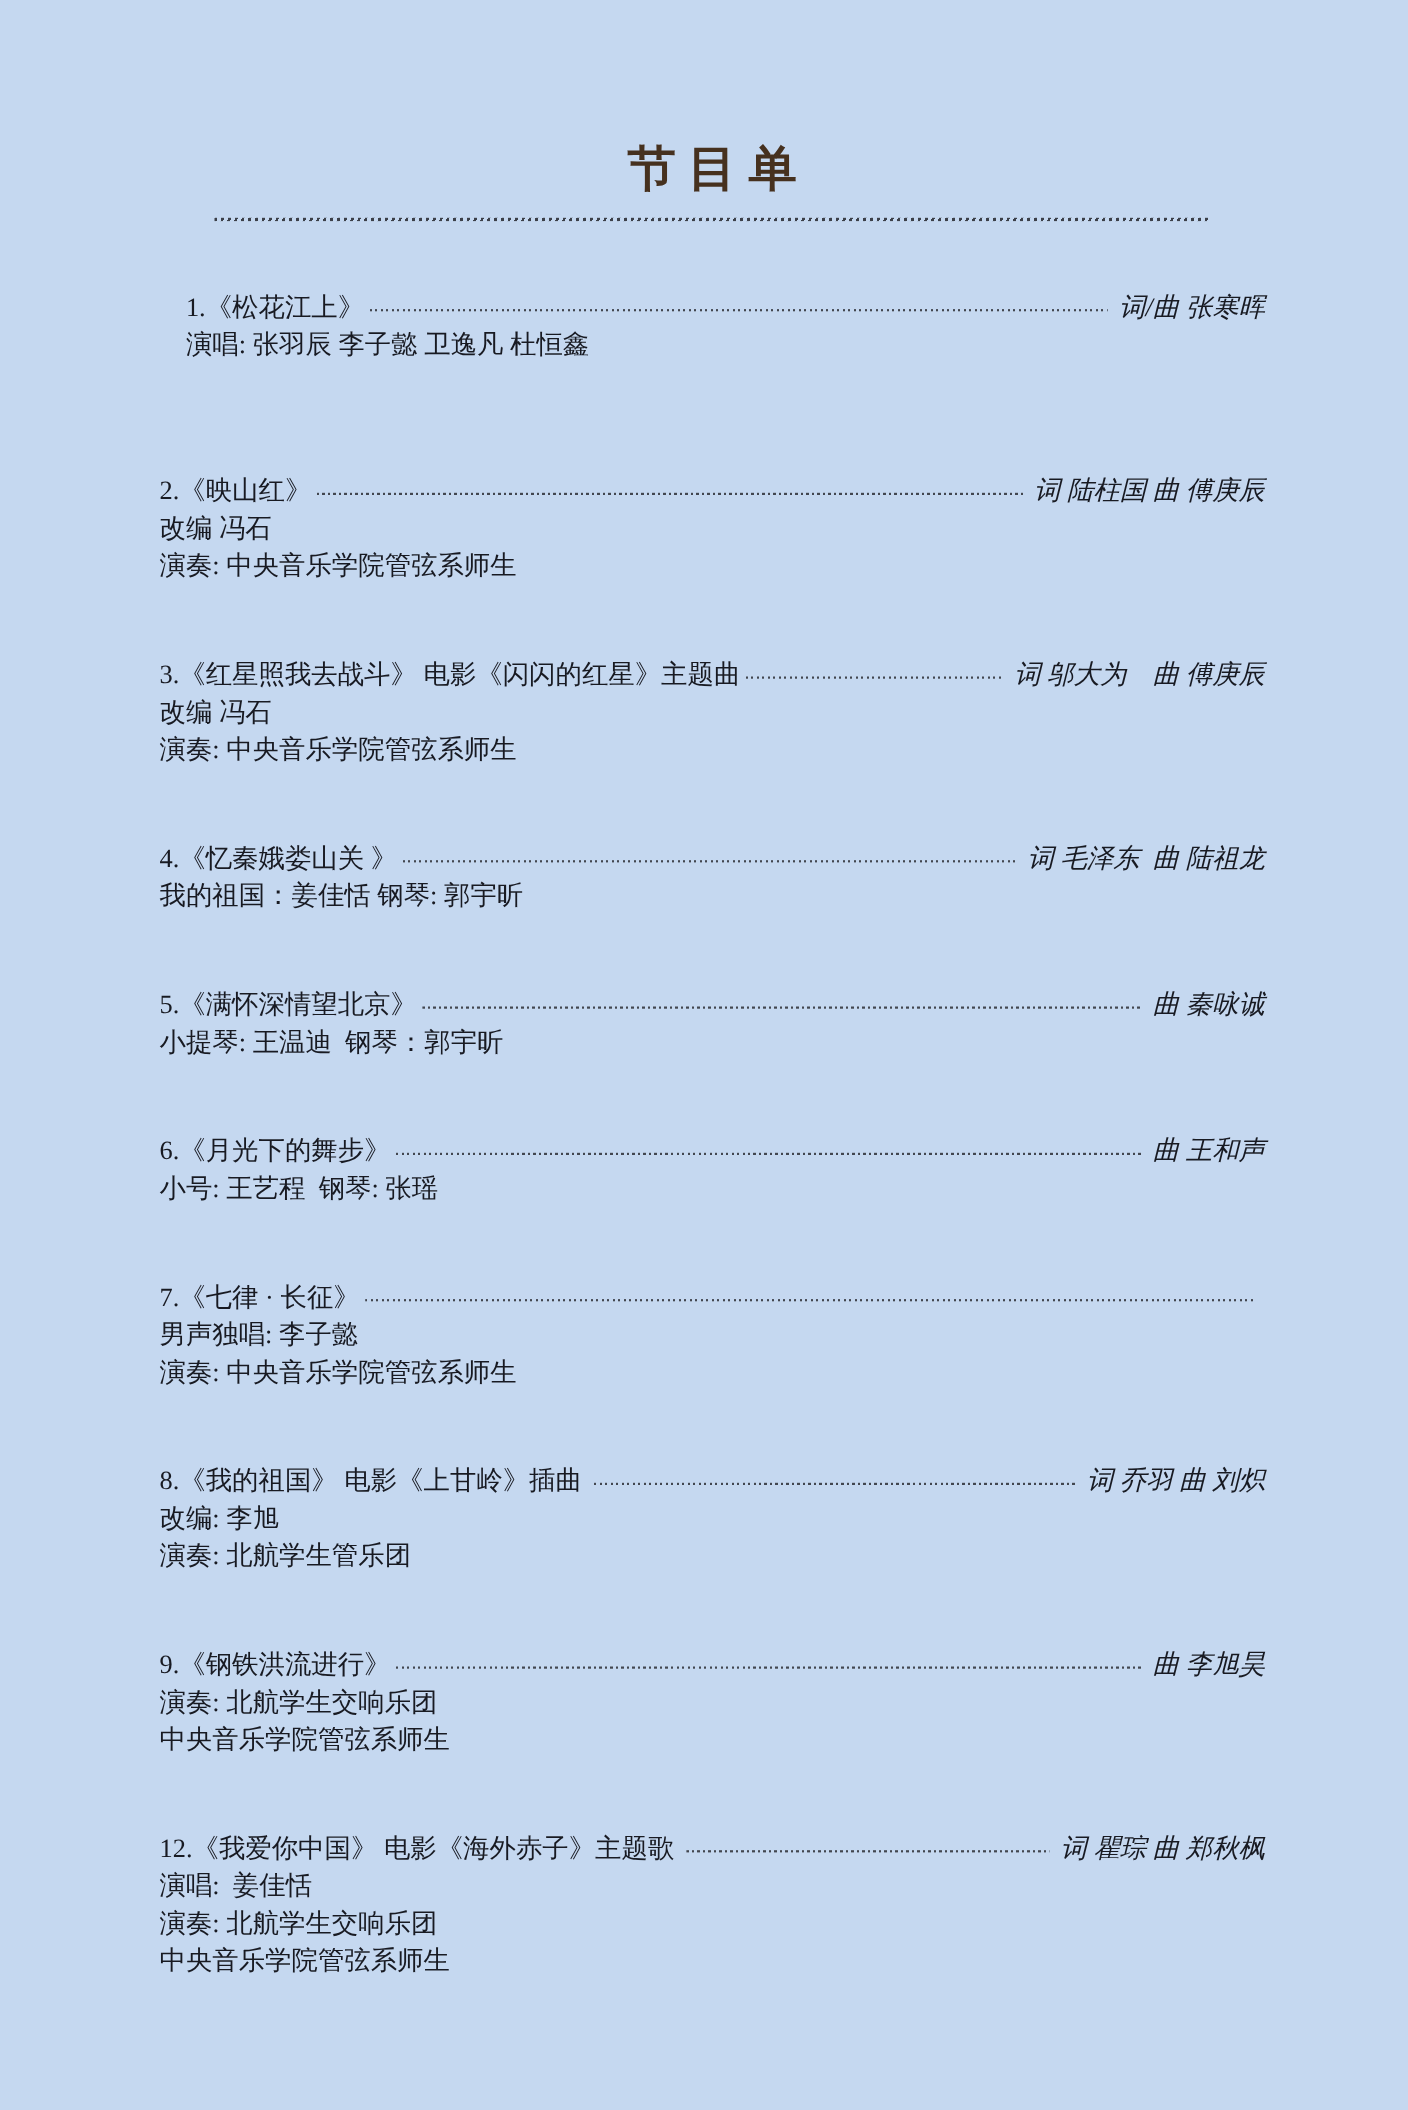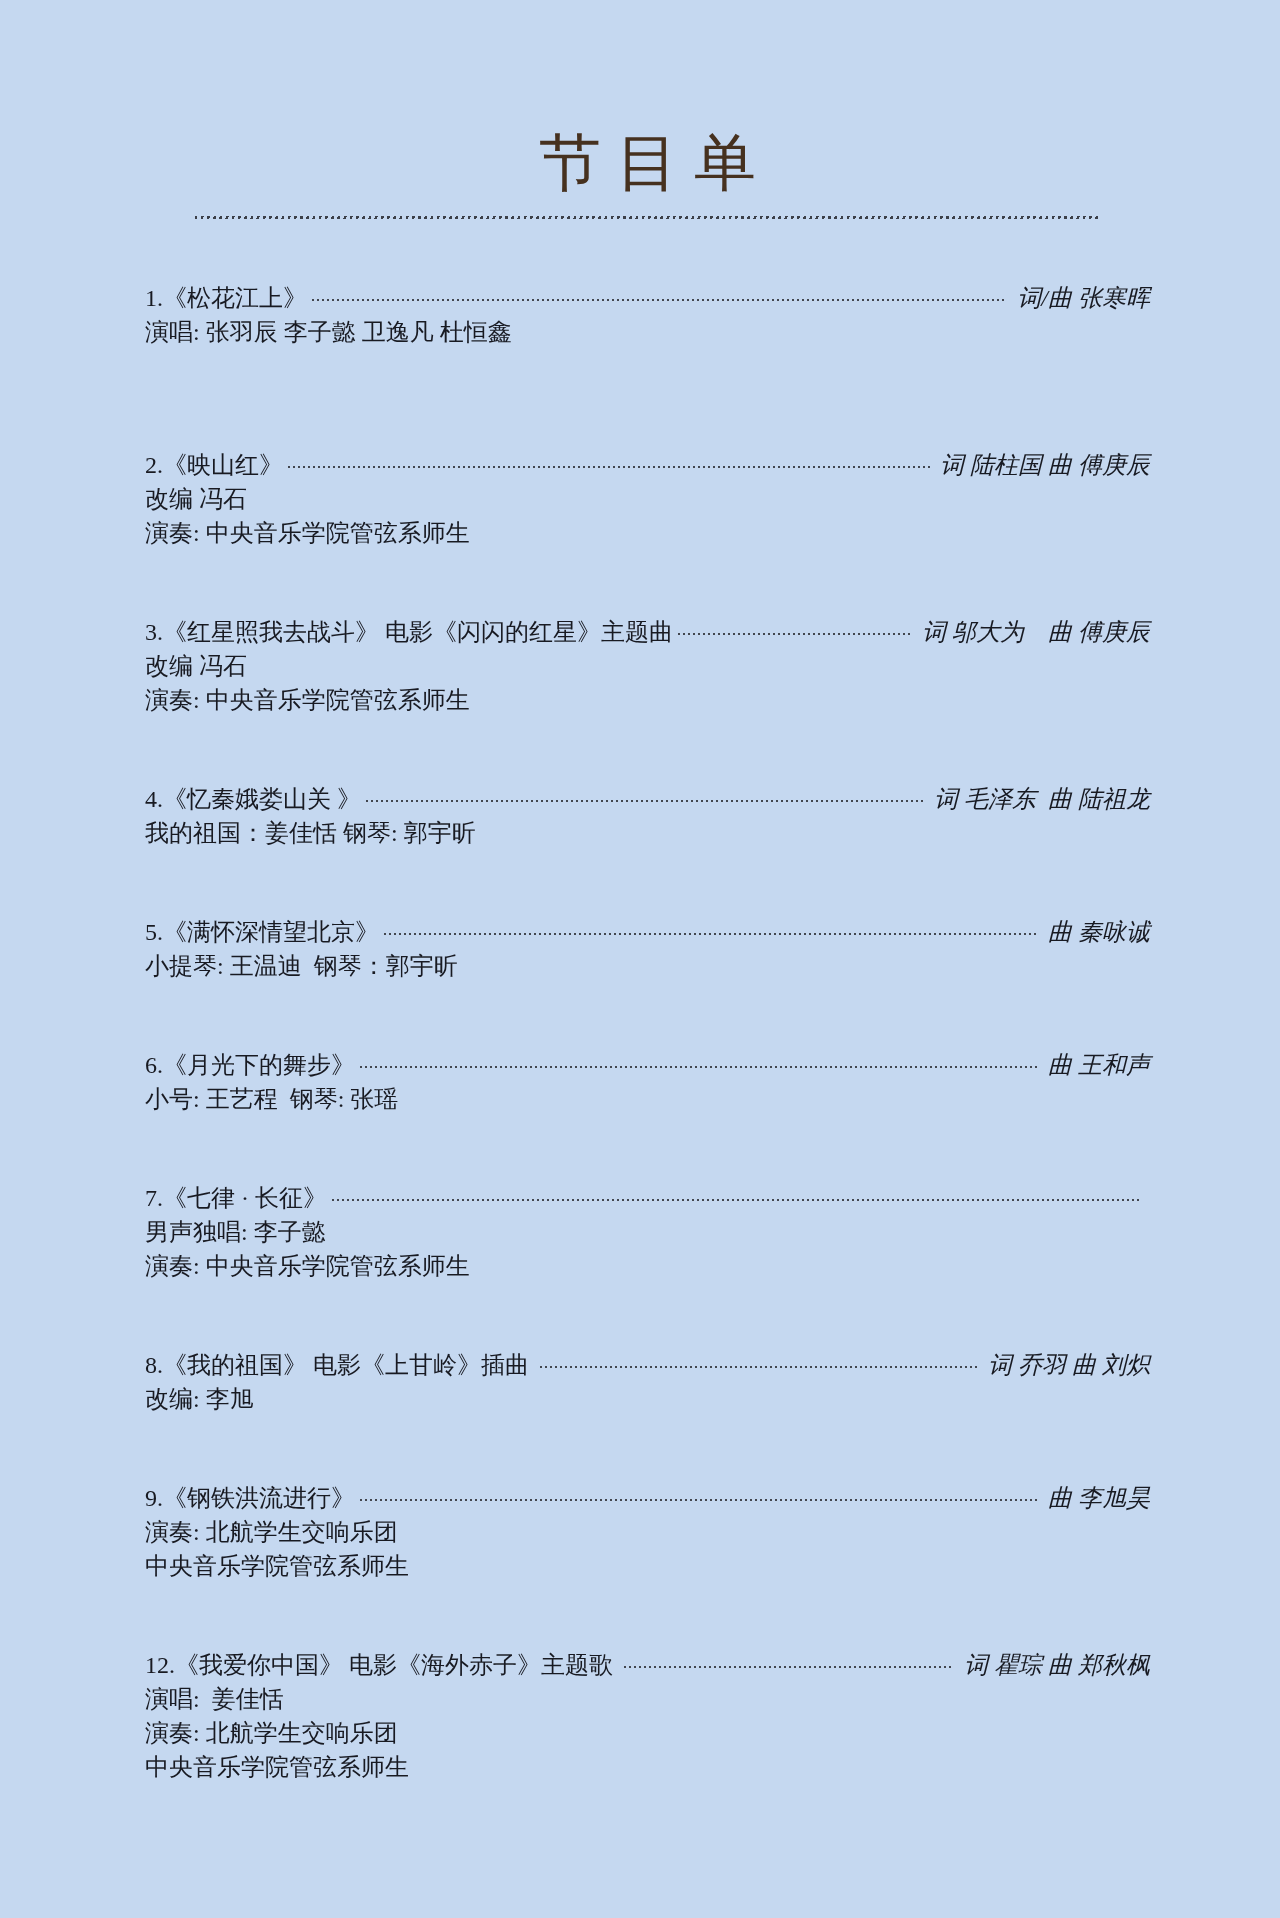--- a/index.html
+++ b/index.html
@@ -12,39 +12,39 @@
     overflow: hidden;
   }
   .page {
     box-sizing: border-box;
     width: 1280px;
     height: 1918px;
     padding: 132px 130px 0 145px;
   }
   .doc-title {
     text-align: center;
-    font-size: 62px;
+    font-size: 44px;
     line-height: 1;
-    font-weight: normal;
+    font-weight: bold;
     color: #46311f;
     white-space: pre;
   }
   .title-rule {
     width: 905px;
     height: 3px;
     margin: 22px auto 0;
     background-image: repeating-linear-gradient(105deg, #3c4049 0 2.5px, transparent 2.5px 6px);
   }
   .program-list { margin-top: 62px; }
   .program {
     font-size: 24px;
     line-height: 34px;
     margin-bottom: 65px;
   }
-  .program.gap-large { margin-bottom: 99px; }
+  .program.gap-large { margin-bottom: 99px; margin-left: 24px; }
   .program:last-child { margin-bottom: 0; }
   .head { display: flex; align-items: center; }
   .p-title { white-space: pre; }
   .leader {
     flex: 1 1 auto;
     height: 2px;
     margin: 0 10px 0 5px;
     transform: translateY(2px);
     background-image: repeating-linear-gradient(to right, #42464f 0 2px, transparent 2px 5px);
   }
@@ -126,20 +126,21 @@
       <div class="sub">演奏: 中央音乐学院管弦系师生</div>
     </div>
 
     <div class="program">
       <div class="head">
         <span class="p-title">8.《我的祖国》 电影《上甘岭》插曲 </span>
         <span class="leader"></span>
         <span class="credit">词 乔羽 曲 刘炽</span>
       </div>
       <div class="sub">改编: 李旭</div>
+      <div class="sub">演奏: 北航学生管乐团</div>
     </div>
 
     <div class="program">
       <div class="head">
         <span class="p-title">9.《钢铁洪流进行》</span>
         <span class="leader"></span>
         <span class="credit">曲 李旭昊</span>
       </div>
       <div class="sub">演奏: 北航学生交响乐团</div>
       <div class="sub">中央音乐学院管弦系师生</div>

